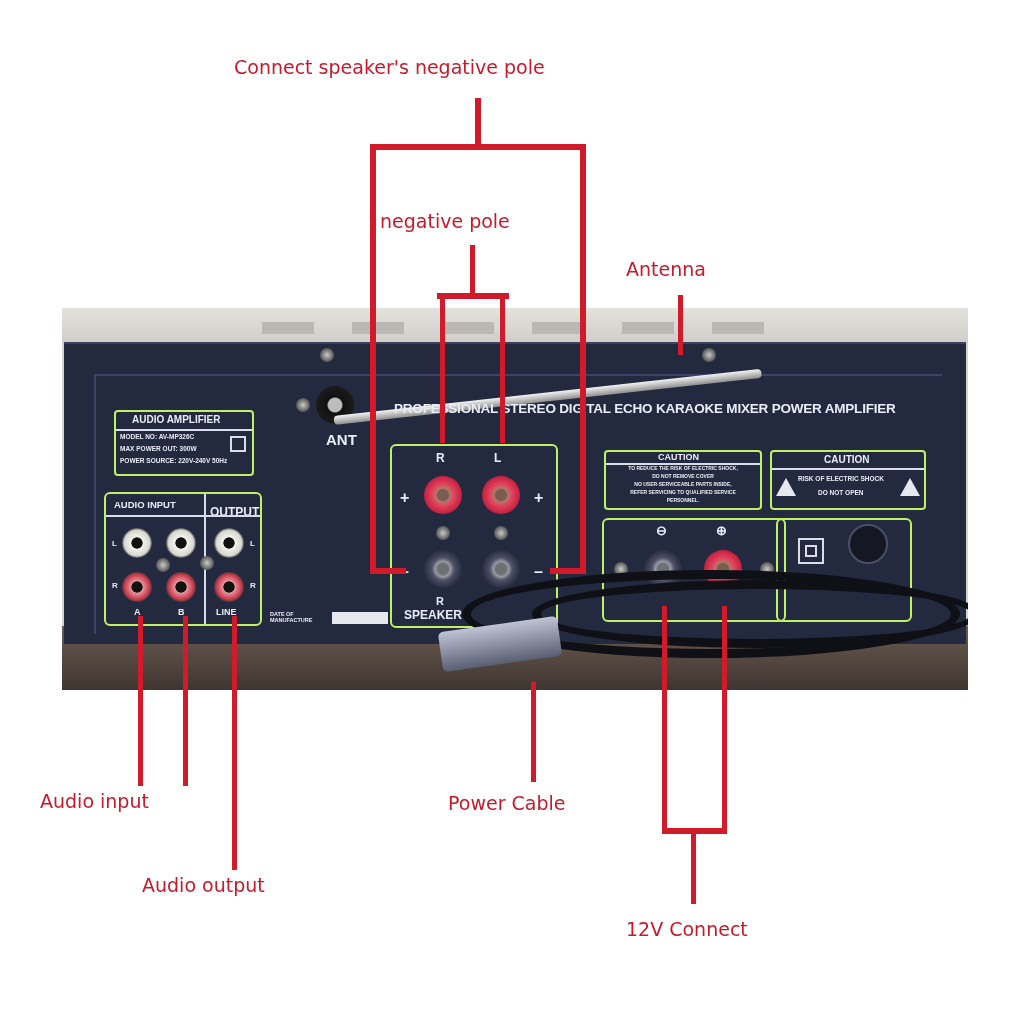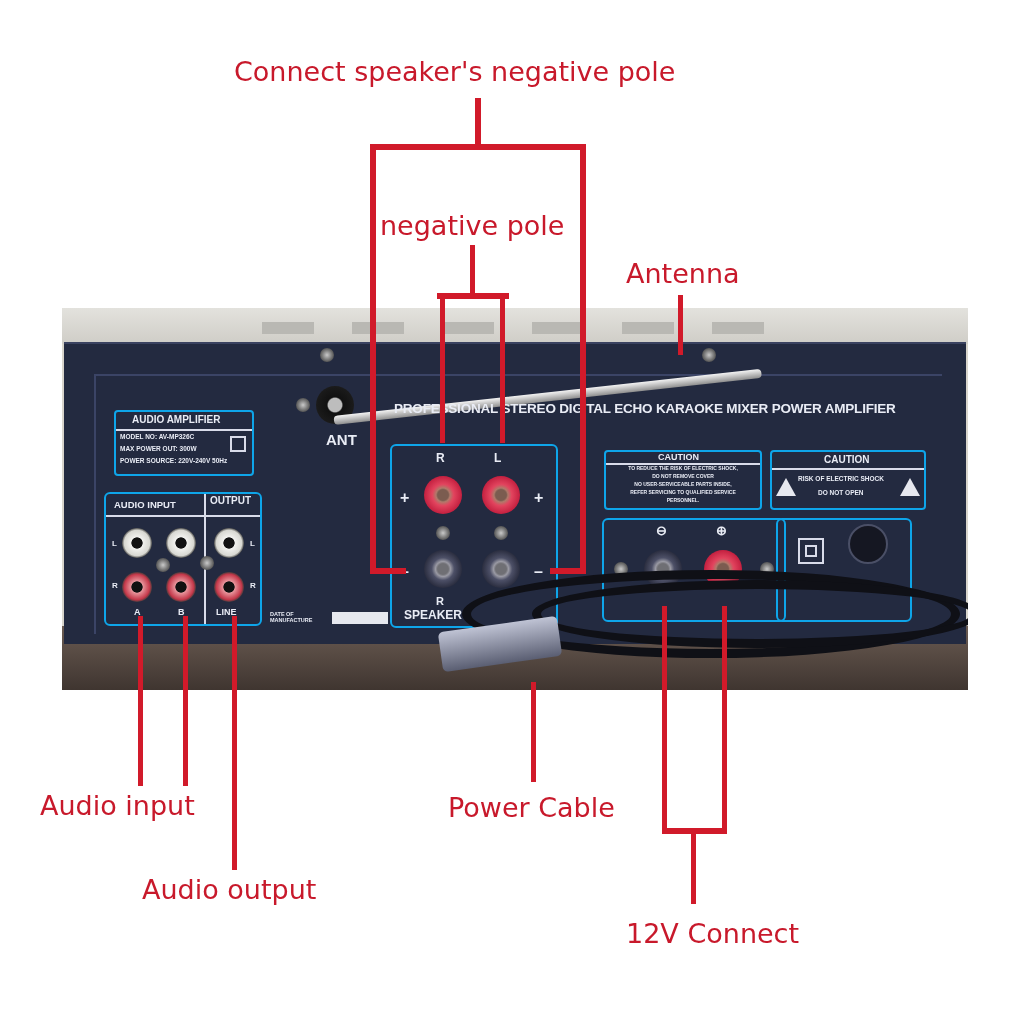--- a/index.html
+++ b/index.html
@@ -1,28 +1,28 @@
 <!DOCTYPE html>
 <html><head>
 <meta charset="utf-8">
 <style>
   html, body { margin:0; padding:0; background:#ffffff; }
   body { width:1010px; height:1010px; position:relative; overflow:hidden; font-family:"DejaVu Sans", sans-serif; }
   .stage { position:absolute; left:0; top:0; width:1010px; height:1010px; }
-  .callout { position:absolute; color:#c8192b; font-family:"DejaVu Sans", sans-serif; font-size:27px; white-space:nowrap; line-height:1; }
+  .callout { position:absolute; color:#c8192b; font-family:"DejaVu Sans", sans-serif; font-size:19px; white-space:nowrap; line-height:1; }
   .line { position:absolute; background:#d11a2a; }
   
   .photo { position:absolute; left:62px; top:308px; width:906px; height:382px; background:#d8d5cc; overflow:hidden; }
   .top-cover { position:absolute; left:0; top:0; width:906px; height:36px; background:linear-gradient(#e3e2dd,#cfcdc7); }
   .vent { position:absolute; top:14px; width:52px; height:12px; background:#b9b8b3; }
   .table { position:absolute; left:0; top:318px; width:906px; height:64px; background:linear-gradient(#6a5b52,#3f3530); }
   .panel { position:absolute; left:2px; top:34px; width:902px; height:300px; background:#232a40; border-top:2px solid #3a4260; }
   .inner { position:absolute; left:30px; top:30px; width:846px; height:258px; border-left:2px solid #3b4466; border-top:2px solid #3b4466; }
   .txt { position:absolute; color:#e9ecf5; font-family:"Liberation Sans", sans-serif; font-weight:bold; white-space:nowrap; line-height:1; }
-  .box { position:absolute; border:2px solid #0ea5e9; border-radius:6px; }
+  .box { position:absolute; border:2px solid #bef264; border-radius:6px; }
   .screw { position:absolute; width:14px; height:14px; border-radius:50%; background:radial-gradient(#c9c9c9,#555 70%); }
   .rca { position:absolute; width:30px; height:30px; border-radius:50%; }
   .rca.white { background:radial-gradient(#111 25%, #f1f1ee 28%, #d8d8d2 60%, #3a3a3a 72%, #111 100%); }
   .rca.red   { background:radial-gradient(#111 25%, #e8959c 28%, #c4384a 60%, #3a3a3a 72%, #111 100%); }
   .post { position:absolute; width:38px; height:38px; border-radius:50%; }
   .post.red  { background:radial-gradient(#7b5c50 20%, #b07a6a 26%, #e2445e 40%, #c42040 70%, #1a1a1a 100%); }
   .post.blk  { background:radial-gradient(#6f6f74 20%, #9a9aa4 28%, #4d5067 42%, #2b2e40 70%, #111 100%); }
   .ant { position:absolute; left:270px; top:72px; width:430px; height:9px; background:linear-gradient(#f3f3f3,#8e8e8e); transform-origin:0 50%; transform:rotate(-6.3deg); border-radius:4px; }
   .cable { position:absolute; border:9px solid #0f1016; border-radius:50%; }
   .plug { position:absolute; left:378px; top:316px; width:120px; height:40px; background:linear-gradient(#bfc3d4,#5a5e72); border-radius:5px; transform:rotate(-8deg); }
@@ -60,21 +60,21 @@
         <div class="txt" style="left:16px;top:3px;font-size:10px">AUDIO AMPLIFIER</div>
         <div style="position:absolute;left:0;top:17px;width:136px;border-top:2px solid #d9dcea"></div>
         <div class="txt" style="left:4px;top:22px;font-size:6.5px">MODEL NO: AV-MP326C</div>
         <div class="txt" style="left:4px;top:34px;font-size:6.5px">MAX POWER OUT: 300W</div>
         <div class="txt" style="left:4px;top:46px;font-size:6.5px">POWER SOURCE: 220V-240V 50Hz</div>
         <div style="position:absolute;left:114px;top:24px;width:12px;height:12px;border:2px solid #d9dcea"></div>
       </div>
 
       <div class="box" style="left:40px;top:148px;width:154px;height:130px">
         <div class="txt" style="left:8px;top:6px;font-size:9.5px">AUDIO INPUT</div>
-        <div class="txt" style="left:104px;top:2px;font-size:10px">OUTPUT</div>
+        <div class="txt" style="left:104px;top:12px;font-size:12px">OUTPUT</div>
         <div style="position:absolute;left:0;top:21px;width:154px;border-top:2px solid #d9dcea"></div>
         <div style="position:absolute;left:98px;top:0;height:130px;border-left:2px solid #d9dcea"></div>
         <div class="txt" style="left:6px;top:46px;font-size:8px">L</div>
         <div class="txt" style="left:6px;top:88px;font-size:8px">R</div>
         <div class="txt" style="left:144px;top:46px;font-size:8px">L</div>
         <div class="txt" style="left:144px;top:88px;font-size:8px">R</div>
         <div class="rca white" style="left:16px;top:34px"></div>
         <div class="rca white" style="left:60px;top:34px"></div>
         <div class="rca white" style="left:108px;top:34px"></div>
         <div class="rca red" style="left:16px;top:78px"></div>

